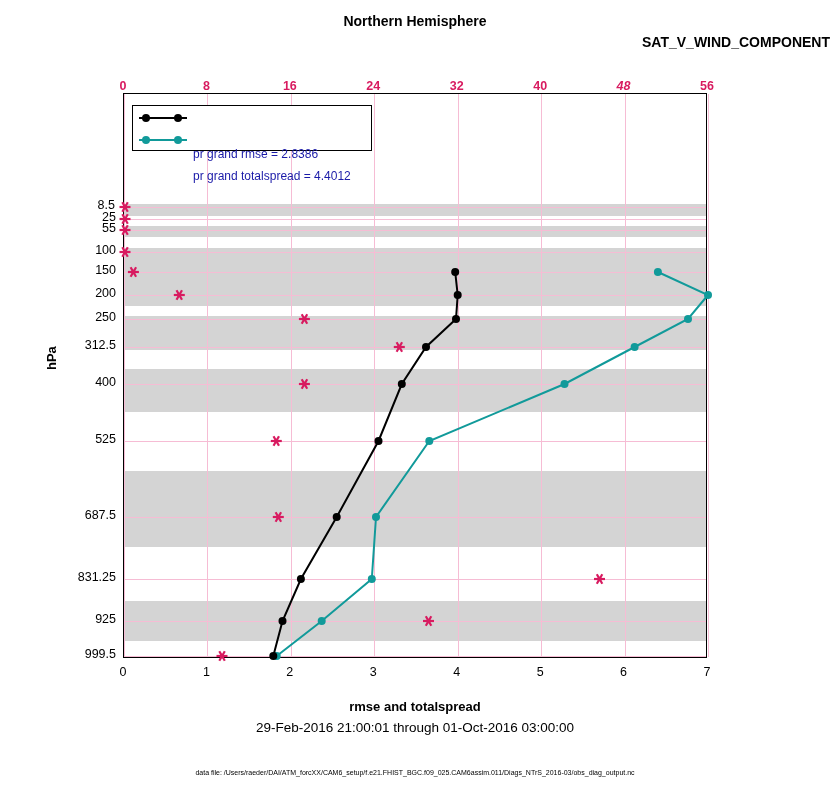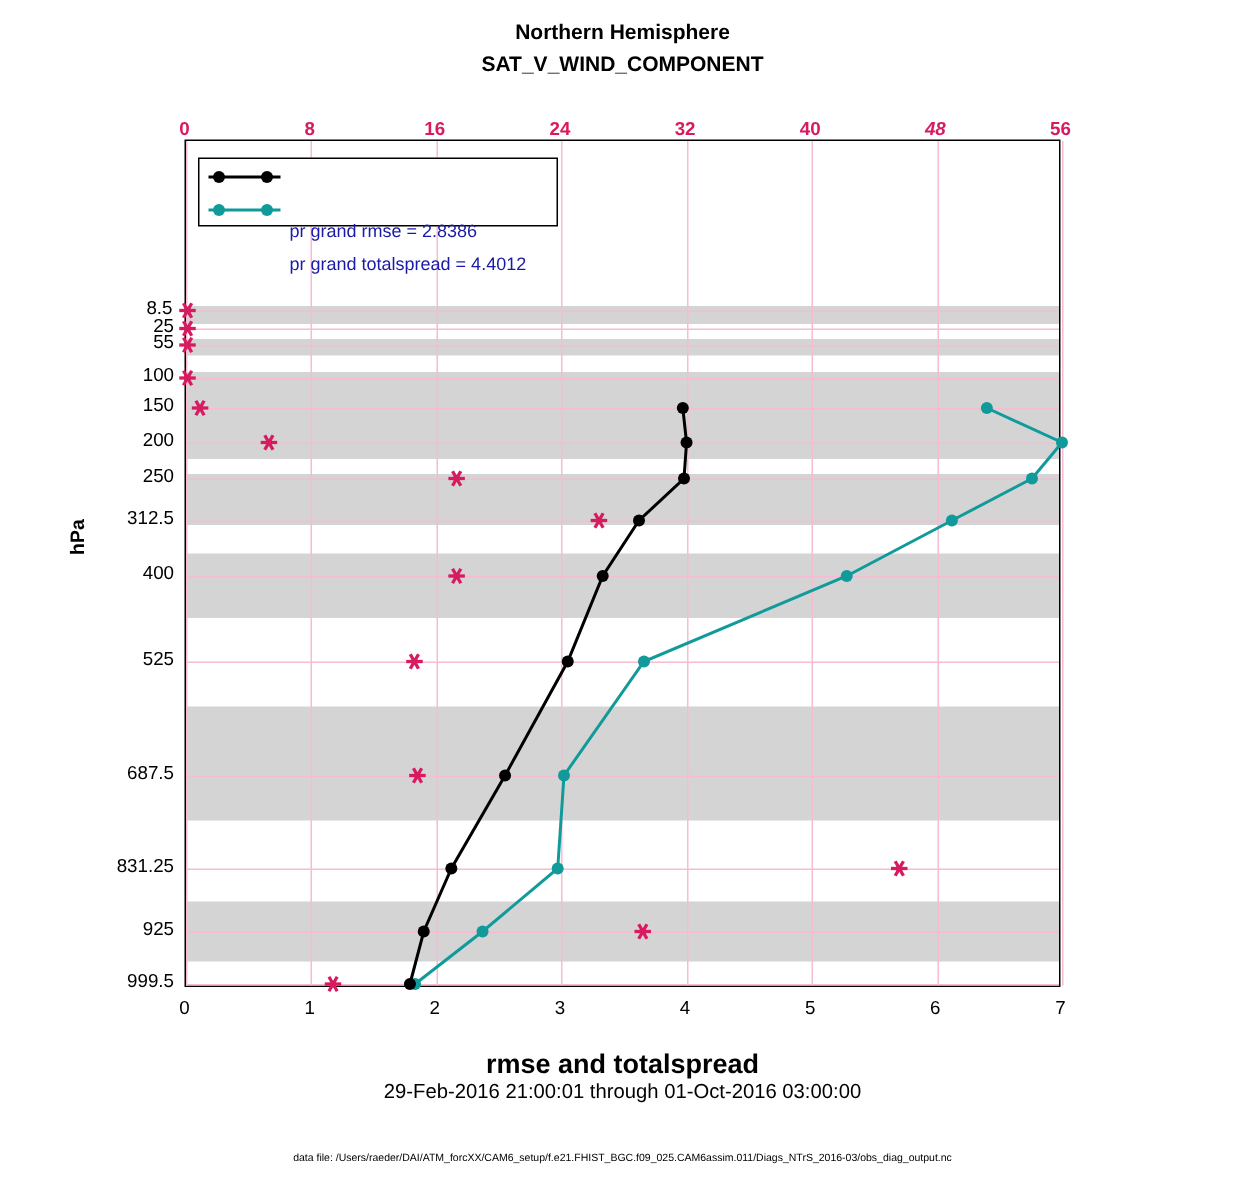--- a/index.html
+++ b/index.html
@@ -27,21 +27,21 @@
     text-align: center;
     font-size: 14px;
     font-weight: bold;
     color: #000;
   }
   .title-sub {
     position: absolute;
     left: 0;
     top: 34px;
     width: 830px;
-    text-align: center;
+    text-align: right;
     font-size: 14px;
     font-weight: bold;
     color: #000;
   }
   .title-top-axis {
     position: absolute;
     left: 0;
     top: 61px;
     width: 830px;
     text-align: center;
@@ -118,21 +118,21 @@
     transform: rotate(-90deg);
     transform-origin: left top;
     color: #000;
   }
   .axis-title-x {
     position: absolute;
     left: 0;
     top: 699px;
     width: 830px;
     text-align: center;
-    font-size: 18px;
+    font-size: 13px;
     font-weight: bold;
     color: #000;
   }
   .date-range {
     position: absolute;
     left: 0;
     top: 720px;
     width: 830px;
     text-align: center;
     font-size: 13.5px;

